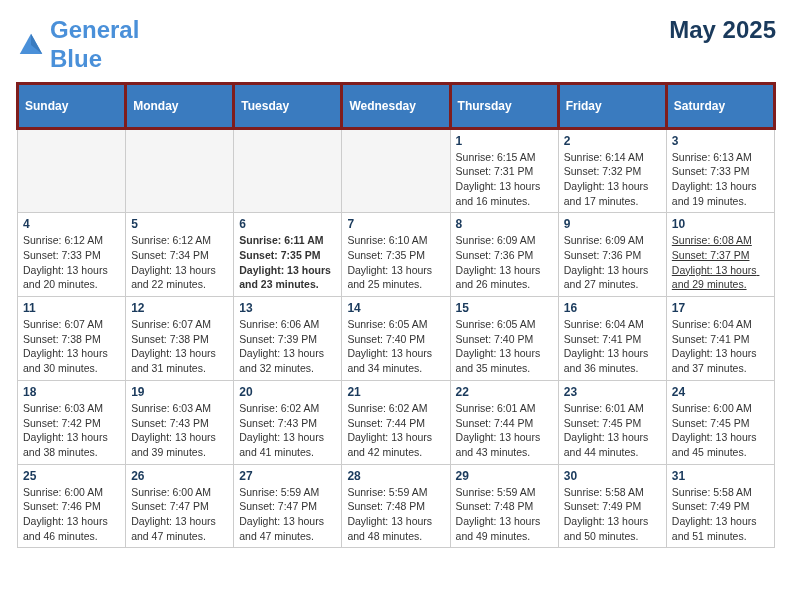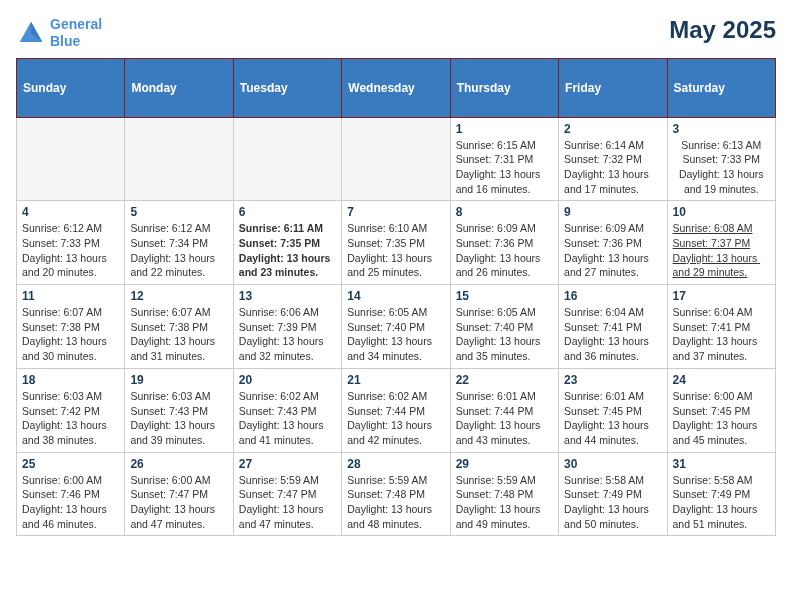--- a/index.html
+++ b/index.html
@@ -14,21 +14,21 @@
       display: flex;
       justify-content: space-between;
       align-items: flex-start;
       margin-bottom: 8px;
     }
     .logo {
       display: flex;
       align-items: center;
     }
     .logo-text {
-      font-size: 14px;
+      font-size: 24px;
       font-weight: bold;
       color: #1a3a5c;
       line-height: 1.2;
     }
     .logo-text span {
       color: #4a90d9;
     }
     .logo-icon {
       width: 30px;
       height: 30px;
@@ -49,23 +49,23 @@
     }
     .calendar {
       width: 100%;
       border-collapse: collapse;
       font-size: 11px;
     }
     .calendar th {
       background-color: #3a7bbf;
       color: #fff;
       text-align: left;
-      padding: 22px 6px;
+      padding: 14px 6px;
       font-size: 12px;
-      border: 1px solid #7f1d1d;
+      border: 3px solid #7f1d1d;
     }
     .calendar td {
       border: 1px solid #ccc;
       vertical-align: top;
       padding: 4px 5px;
       width: calc(100% / 7);
       min-height: 80px;
       background: #fff;
     }
     .calendar td.empty {
@@ -127,21 +127,21 @@
 Daylight: 13 hours and 16 minutes.</div>
         </td>
         <td>
           <div class="day-number">2</div>
           <div class="day-info" style="white-space: pre-wrap;">Sunrise: 6:14 AM
 Sunset: 7:32 PM
 Daylight: 13 hours and 17 minutes.</div>
         </td>
         <td>
           <div class="day-number">3</div>
-          <div class="day-info" style="white-space: pre-wrap; text-align: center;">Sunrise: 6:13 AM
+          <div class="day-info" style="white-space: pre-wrap;">Sunrise: 6:13 AM
 Sunset: 7:33 PM
 Daylight: 13 hours and 19 minutes.</div>
         </td>
       </tr>
       <tr>
         <td>
           <div class="day-number">4</div>
           <div class="day-info" style="white-space: pre-wrap;">Sunrise: 6:12 AM
 Sunset: 7:33 PM
 Daylight: 13 hours and 20 minutes.</div>

